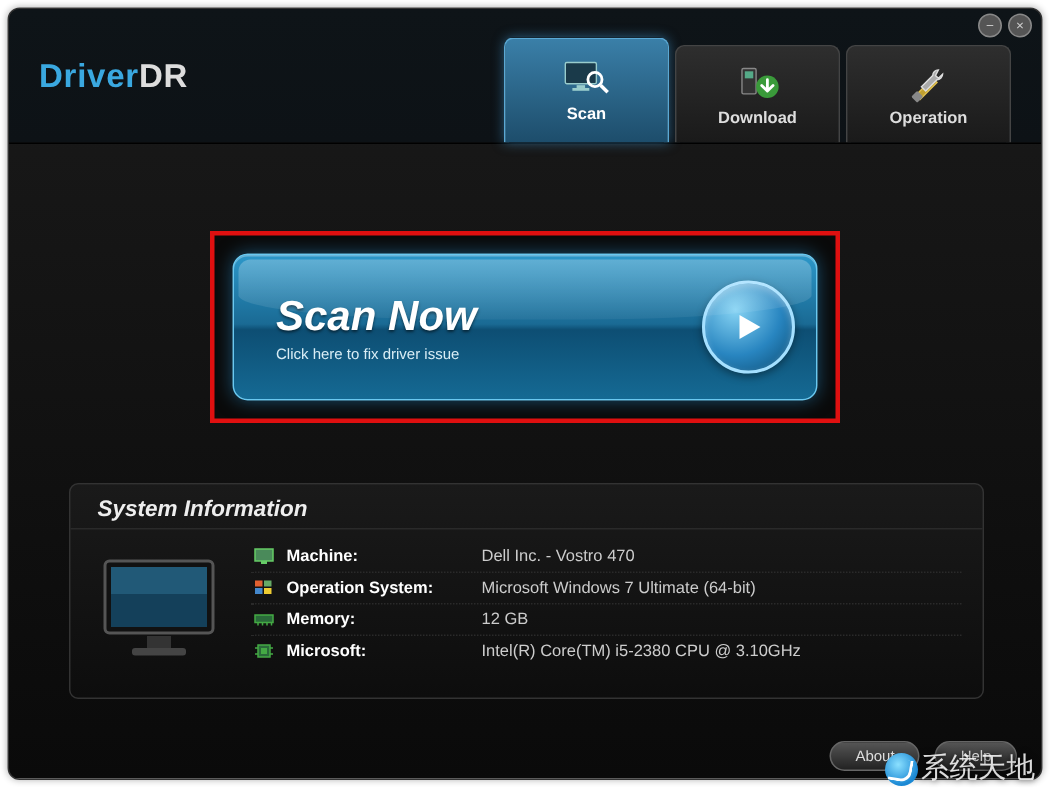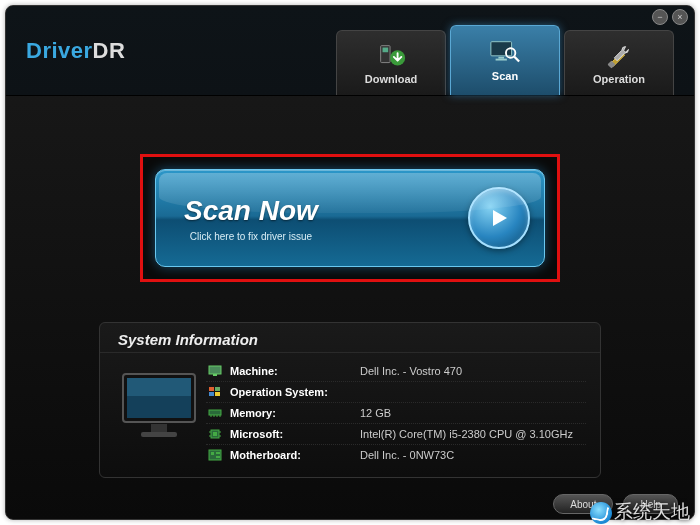--- a/index.html
+++ b/index.html
@@ -16,25 +16,25 @@
 .tab.active { background: linear-gradient(180deg, #3a7fa8 0%, #1d4d6b 100%); border-color: #5aa8d4; height: 70px; box-shadow: 0 0 8px rgba(70,160,220,0.5); }
 .tab-icon { width: 32px; height: 28px; display: flex; align-items: center; justify-content: center; }
 .tab-label { font-size: 11px; color: #ddd; font-weight: bold; }
 .tab.active .tab-label { color: #fff; }
 .content { padding: 40px 40px 10px 40px; }
 .scan-wrap { margin: 18px auto 0 auto; width: 420px; border: 3px solid #e01010; background: #0a0a0a; padding: 12px; }
 .scan-btn { width: 100%; height: 98px; background: linear-gradient(180deg, #2c97c9 0%, #1a6a94 48%, #0d4e73 52%, #156a94 100%); border: 1px solid #6ac8f0; border-radius: 10px; display: flex; align-items: center; padding: 0 14px 0 28px; cursor: pointer; box-shadow: inset 0 1px 0 rgba(255,255,255,0.3), 0 0 12px rgba(40,140,200,0.5); position: relative; }
 .scan-btn::before { content: ''; position: absolute; top: 3px; left: 3px; right: 3px; height: 42%; background: linear-gradient(180deg, rgba(255,255,255,0.25), rgba(255,255,255,0.05)); border-radius: 8px 8px 40% 40%; pointer-events: none; }
 .scan-text { color: #fff; }
 .scan-title { font-size: 28px; font-weight: bold; font-style: italic; text-shadow: 0 1px 2px rgba(0,0,0,0.5); margin-bottom: 4px; }
-.scan-sub { font-size: 10px; color: #d8edf5; text-align: center; }
+.scan-sub { font-size: 10px; color: #d8edf5; }
 .scan-arrow { margin-left: auto; width: 62px; height: 62px; border-radius: 50%; background: radial-gradient(circle at 35% 30%, #87d4f4 0%, #2885c0 55%, #0b4a70 100%); border: 2px solid #a5e0ff; display: flex; align-items: center; justify-content: center; box-shadow: 0 2px 6px rgba(0,0,0,0.4), inset 0 2px 4px rgba(255,255,255,0.3); }
-.sysinfo { margin: 40px auto 12px auto; width: 502px; background: linear-gradient(180deg, #1a1a1a 0%, #0d0d0d 100%); border: 1px solid #333; border-radius: 6px; padding: 0; }
+.sysinfo { margin: 40px auto 12px auto; width: 610px; background: linear-gradient(180deg, #1a1a1a 0%, #0d0d0d 100%); border: 1px solid #333; border-radius: 6px; padding: 0; }
 .sys-title { font-size: 15px; font-weight: bold; font-style: italic; color: #eee; padding: 8px 18px 4px 18px; border-bottom: 1px solid #2a2a2a; }
-.sys-body { display: flex; padding: 8px 14px 12px 14px; gap: 0; }
+.sys-body { display: flex; padding: 8px 14px 12px 14px; gap: 14px; }
 .monitor { width: 92px; height: 92px; display: flex; align-items: center; justify-content: center; }
 .sys-table { flex: 1; }
 .sys-row { display: flex; align-items: center; padding: 3px 0; border-bottom: 1px dotted #2a2a2a; font-size: 11px; }
 .sys-row:last-child { border-bottom: none; }
 .sys-icon { width: 18px; height: 14px; margin-right: 6px; display: flex; align-items: center; justify-content: center; }
 .sys-label { width: 130px; color: #fff; font-weight: bold; }
 .sys-val { color: #ccc; }
 .footer { position: absolute; bottom: 5px; right: 16px; display: flex; gap: 10px; align-items: center; }
 .foot-btn { height: 20px; padding: 0 16px; background: linear-gradient(180deg, #555 0%, #222 100%); border: 1px solid #666; border-radius: 10px; color: #ddd; font-size: 10px; cursor: pointer; display: flex; align-items: center; }
 .watermark { position: absolute; right: 10px; bottom: 0px; font-size: 19px; color: rgba(255,255,255,0.85); text-shadow: 0 0 4px rgba(0,0,0,0.8); font-family: "SimHei", sans-serif; pointer-events: none; }
@@ -49,42 +49,42 @@
   <div class="titlebar">
     <div class="win-btn">−</div>
     <div class="win-btn">×</div>
   </div>
 
   <div class="header">
     <div class="logo">
       <span class="logo-a">Driver</span><span class="logo-b">DR</span>
     </div>
     <div class="tabs">
-      <div class="tab">
-        <div class="tab-icon">
-          <svg width="34" height="28" viewBox="0 0 34 28">
-              <rect x="6" y="3" width="10" height="18" rx="1" fill="#333" stroke="#888"></rect>
-              <rect x="8" y="5" width="6" height="5" fill="#5a8"></rect>
-              <circle cx="24" cy="16" r="8" fill="#3a9a3a"></circle>
-              <path d="M24 11 v7 M20 15 l4 4 l4 -4" stroke="#fff" stroke-width="2" fill="none" stroke-linecap="round" stroke-linejoin="round"></path>
-            </svg>
-        </div>
-        <span class="tab-label">Download</span>
-      </div>
       <div class="tab active">
         <div class="tab-icon">
           <svg width="34" height="28" viewBox="0 0 34 28">
               <rect x="2" y="2" width="22" height="15" rx="1" fill="#1a3a4a" stroke="#9cc"></rect>
               <rect x="10" y="18" width="6" height="2" fill="#9cc"></rect>
               <rect x="7" y="20" width="12" height="2" fill="#9cc"></rect>
               <circle cx="23" cy="14" r="5" fill="none" stroke="#fff" stroke-width="2"></circle>
               <line x1="27" y1="18" x2="32" y2="23" stroke="#fff" stroke-width="2.5"></line>
             </svg>
         </div>
         <span class="tab-label">Scan</span>
+      </div>
+      <div class="tab">
+        <div class="tab-icon">
+          <svg width="34" height="28" viewBox="0 0 34 28">
+              <rect x="6" y="3" width="10" height="18" rx="1" fill="#333" stroke="#888"></rect>
+              <rect x="8" y="5" width="6" height="5" fill="#5a8"></rect>
+              <circle cx="24" cy="16" r="8" fill="#3a9a3a"></circle>
+              <path d="M24 11 v7 M20 15 l4 4 l4 -4" stroke="#fff" stroke-width="2" fill="none" stroke-linecap="round" stroke-linejoin="round"></path>
+            </svg>
+        </div>
+        <span class="tab-label">Download</span>
       </div>
       <div class="tab">
         <div class="tab-icon">
           <svg width="34" height="28" viewBox="0 0 34 28">
               <path d="M8 22 L20 10 L23 13 L11 25 Z" fill="#c0a030" stroke="#e0c050"></path>
               <rect x="6" y="20" width="6" height="6" rx="1" fill="#888" transform="rotate(45 9 23)"></rect>
               <path d="M24 4 a4 4 0 0 0 -4 4 l-8 8 l3 3 l8 -8 a4 4 0 0 0 4 -4 l-3 3 l-2 -2 z" fill="#aaa" stroke="#ddd"></path>
             </svg>
         </div>
         <span class="tab-label">Operation</span>
@@ -134,20 +134,21 @@
           <div class="sys-row">
             <span class="sys-icon">
                 <svg width="14" height="12">
                   <rect x="1" y="1" width="5" height="4" fill="#e06030"></rect>
                   <rect x="7" y="1" width="5" height="4" fill="#6a6"></rect>
                   <rect x="1" y="6" width="5" height="4" fill="#48c"></rect>
                   <rect x="7" y="6" width="5" height="4" fill="#ec3"></rect>
                 </svg>
               </span>
             <span class="sys-label">Operation System:</span>
+            <span class="sys-val">Microsoft Windows 7 Ultimate  (64-bit)</span>
           </div>
           <div class="sys-row">
             <span class="sys-icon">
                 <svg width="14" height="12">
                   <rect x="1" y="3" width="12" height="5" fill="#2a6a3a" stroke="#4a4"></rect>
                   <line x1="3" y1="8" x2="3" y2="10" stroke="#4a4"></line>
                   <line x1="6" y1="8" x2="6" y2="10" stroke="#4a4"></line>
                   <line x1="9" y1="8" x2="9" y2="10" stroke="#4a4"></line>
                   <line x1="12" y1="8" x2="12" y2="10" stroke="#4a4"></line>
                 </svg>
@@ -162,32 +163,20 @@
                   <rect x="5" y="4" width="4" height="4" fill="#4a4"></rect>
                   <line x1="1" y1="4" x2="3" y2="4" stroke="#4a4"></line>
                   <line x1="1" y1="8" x2="3" y2="8" stroke="#4a4"></line>
                   <line x1="11" y1="4" x2="13" y2="4" stroke="#4a4"></line>
                   <line x1="11" y1="8" x2="13" y2="8" stroke="#4a4"></line>
                 </svg>
               </span>
             <span class="sys-label">Microsoft:</span>
             <span class="sys-val">Intel(R) Core(TM) i5-2380 CPU @ 3.10GHz</span>
           </div>
-          <div class="sys-row">
-            <span class="sys-icon">
-                <svg width="14" height="12">
-                  <rect x="1" y="1" width="12" height="10" fill="#2a6a3a" stroke="#4a4"></rect>
-                  <rect x="3" y="3" width="3" height="3" fill="#4a4"></rect>
-                  <rect x="8" y="3" width="4" height="2" fill="#4a4"></rect>
-                  <rect x="8" y="7" width="4" height="2" fill="#4a4"></rect>
-                </svg>
-              </span>
-            <span class="sys-label">Motherboard:</span>
-            <span class="sys-val">Dell Inc. - 0NW73C</span>
-          </div>
         </div>
       </div>
     </div>
 
   </div>
 
   <div class="footer">
     <div class="foot-btn">
         <span>About</span>
       </div>

